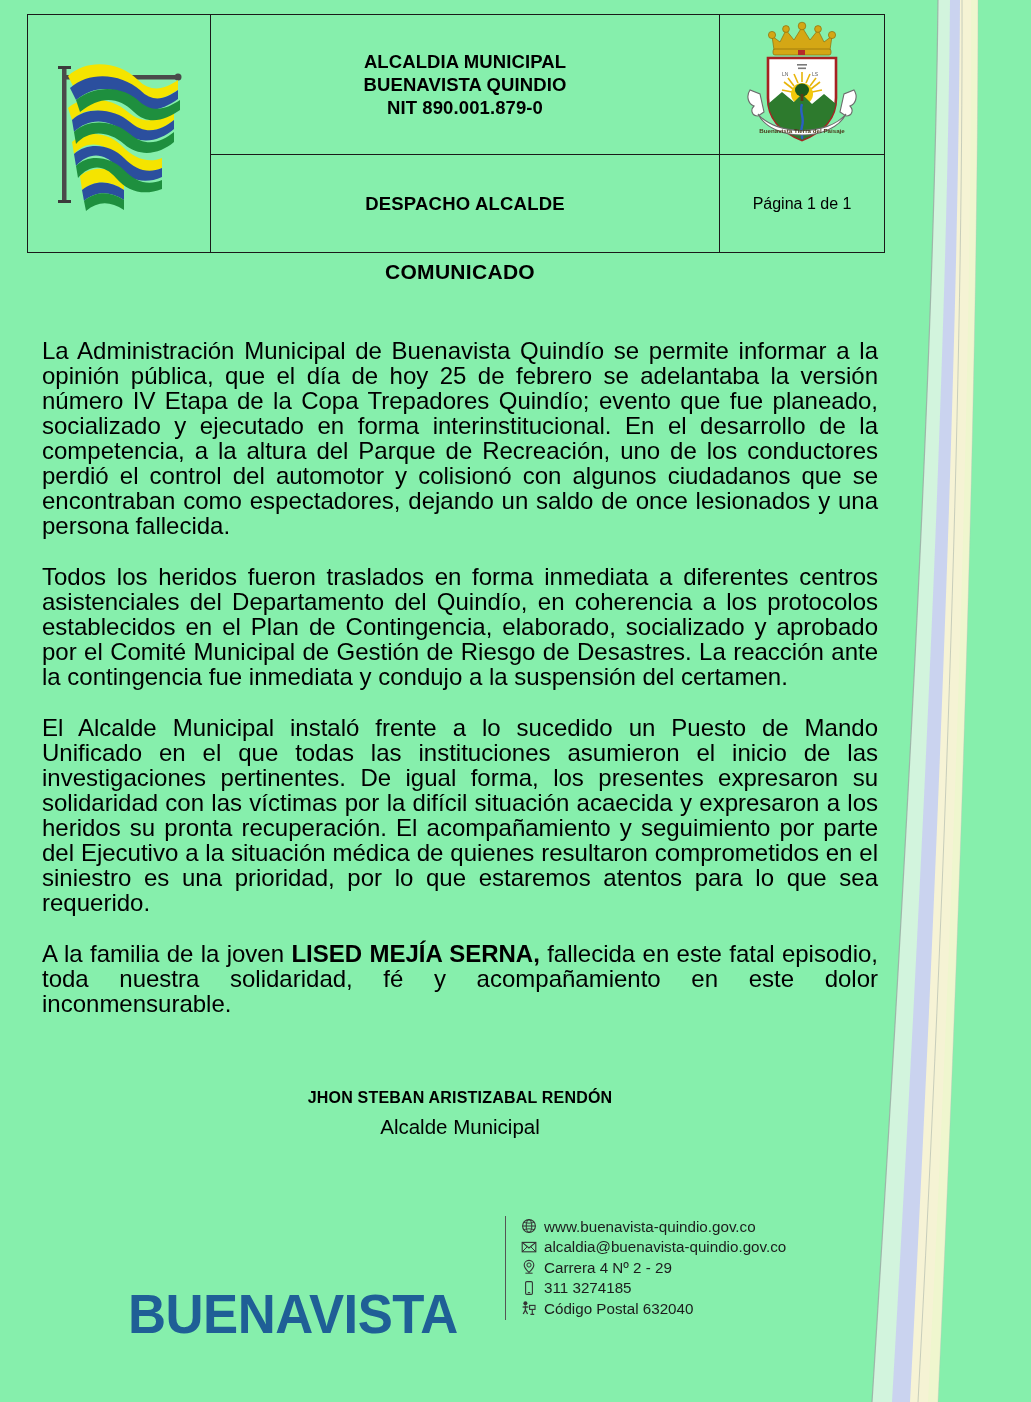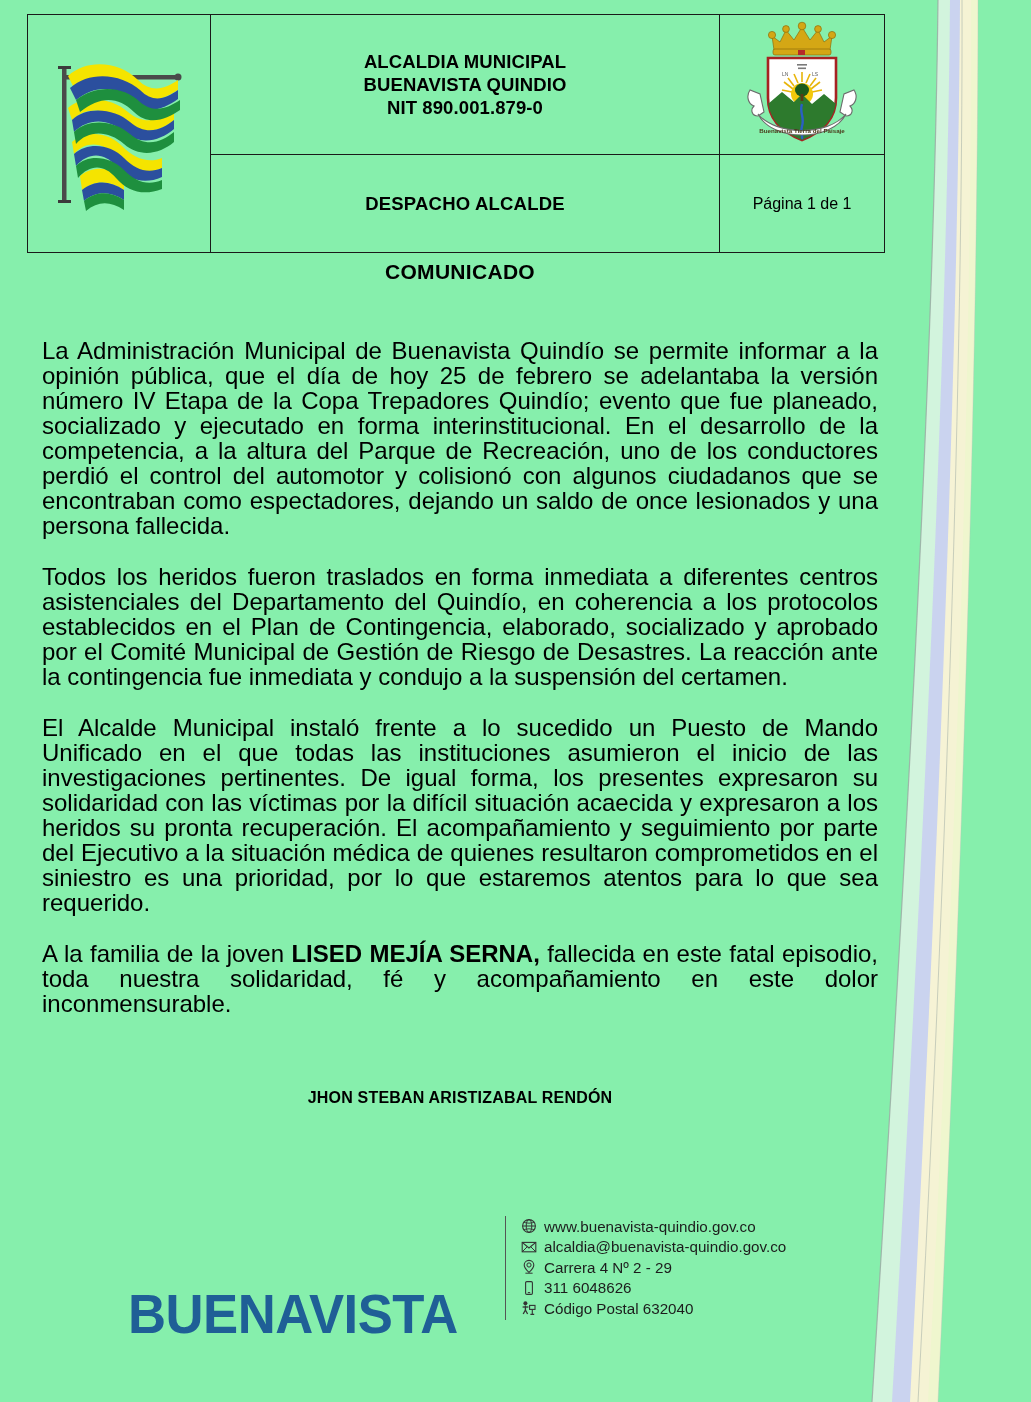--- a/index.html
+++ b/index.html
@@ -280,20 +280,21 @@
 
   <div class="body-block">
     <p class="para">La Administración Municipal de Buenavista Quindío se permite informar a la opinión pública, que el día de hoy 25 de febrero se adelantaba la versión número IV Etapa de la Copa Trepadores Quindío; evento que fue planeado, socializado y ejecutado en forma interinstitucional. En el desarrollo de la competencia, a la altura del Parque de Recreación, uno de los conductores perdió el control del automotor y colisionó con algunos ciudadanos que se encontraban como espectadores, dejando un saldo de once lesionados y una persona fallecida.</p>
     <p class="para">Todos los heridos fueron traslados en forma inmediata a diferentes centros asistenciales del Departamento del Quindío, en coherencia a los protocolos establecidos en el Plan de Contingencia, elaborado, socializado y aprobado por el Comité Municipal de Gestión de Riesgo de Desastres. La reacción ante la contingencia fue inmediata y condujo a la suspensión del certamen.</p>
     <p class="para">El Alcalde Municipal instaló frente a lo sucedido un Puesto de Mando Unificado en el que todas las instituciones asumieron el inicio de las investigaciones pertinentes. De igual forma, los presentes expresaron su solidaridad con las víctimas por la difícil situación acaecida y expresaron a los heridos su pronta recuperación. El acompañamiento y seguimiento por  parte del Ejecutivo a la situación médica de quienes resultaron comprometidos en el siniestro es una prioridad, por lo que estaremos atentos para lo que sea requerido.</p>
     <p class="para"><span>A la familia de la joven </span><b>LISED MEJÍA SERNA,</b><span> fallecida en este fatal episodio, toda nuestra solidaridad, fé y acompañamiento en este dolor inconmensurable.</span></p>
   </div>
 
   <div class="sig-block">
     <div class="sig-name">JHON STEBAN ARISTIZABAL RENDÓN</div>
+    <div class="sig-role">Alcalde Municipal</div>
   </div>
 
   <div class="footer-logo">BUENAVISTA</div>
 
   <div class="footer-contact">
 
     <div class="contact-row">
       <span class="contact-icon">
         <svg viewBox="0 0 16 16" width="16" height="16" aria-hidden="true">
           <circle cx="8" cy="8" r="6.4" fill="none" stroke="#333" stroke-width="1.1"></circle>
@@ -328,21 +329,21 @@
       <span>Carrera 4 Nº 2 - 29</span>
     </div>
 
     <div class="contact-row">
       <span class="contact-icon">
         <svg viewBox="0 0 16 16" width="16" height="16" aria-hidden="true">
           <rect x="4.6" y="1.6" width="6.8" height="12.8" rx="1.2" fill="none" stroke="#333" stroke-width="1.1"></rect>
           <line x1="6.8" y1="12.6" x2="9.2" y2="12.6" stroke="#333" stroke-width="1"></line>
         </svg>
       </span>
-      <span>311 6048626</span>
+      <span>311 3274185</span>
     </div>
 
     <div class="contact-row">
       <span class="contact-icon">
         <svg viewBox="0 0 16 16" width="16" height="16" aria-hidden="true">
           <circle cx="4.4" cy="3.2" r="2" fill="#333"></circle>
           <path d="M4.4,5.4 L4.4,10 M4.4,10 L2.2,14 M4.4,10 L6.6,14" stroke="#333" stroke-width="1.3" fill="none"></path>
           <path d="M1.6,7 L7.4,7" stroke="#333" stroke-width="1.3"></path>
           <rect x="8.6" y="5.4" width="5.4" height="4" fill="none" stroke="#333" stroke-width="1.1"></rect>
           <path d="M11.3,9.4 L11.3,14.4 M9.4,14.4 L13.2,14.4" stroke="#333" stroke-width="1.1" fill="none"></path>

